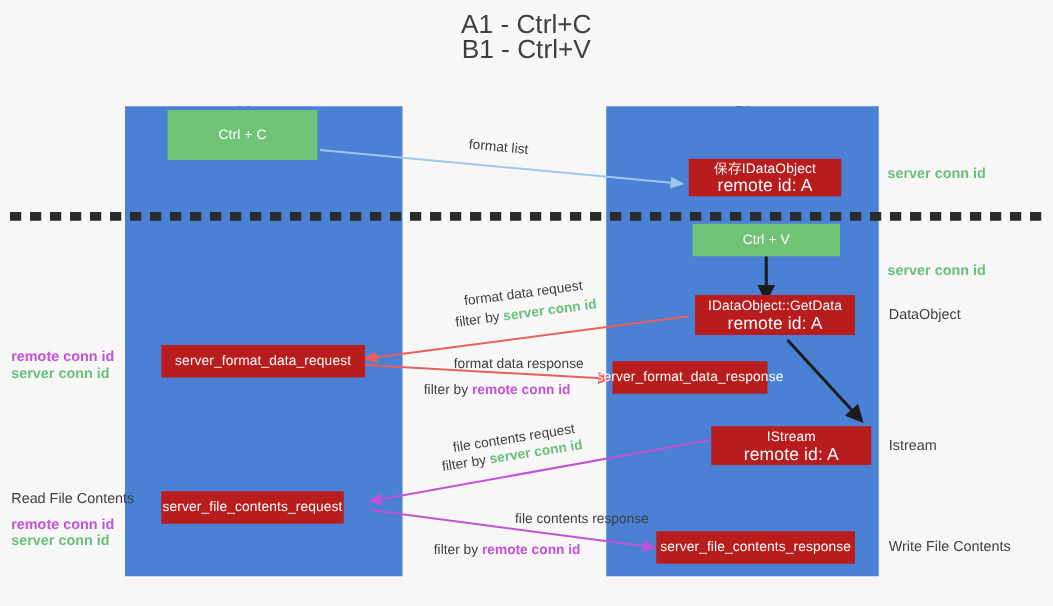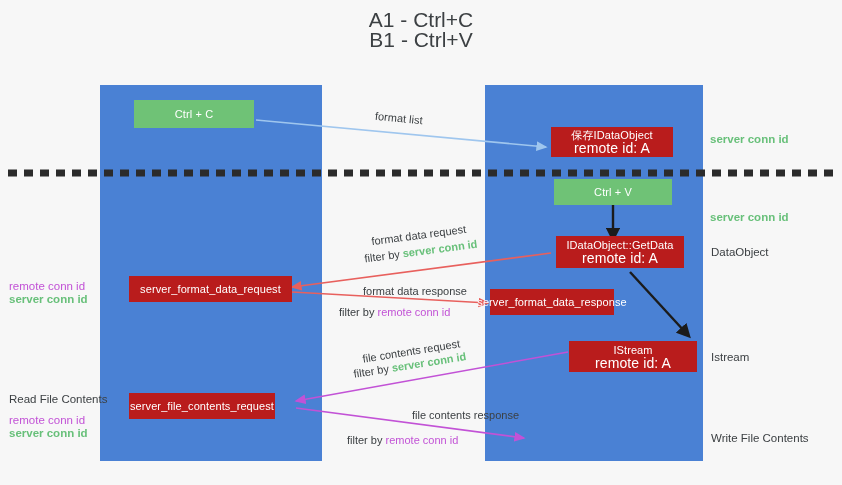--- a/index.html
+++ b/index.html
@@ -35,21 +35,21 @@
   }
   .box.orange{background:#b91c1c;}
   .box.green{background:#6fc276;}
   .box .l2{font-size:14px;}
 
   .side{
     position:absolute;font-size:11.5px;line-height:14px;white-space:pre;
   }
   .side.plain{color:#3c4043;}
   .green-txt{color:#68c07a;font-weight:bold;}
-  .purple-txt{color:#c252d6;font-weight:normal;}
+  .purple-txt{color:#c252d6;font-weight:bold;}
 
   .edge-label{
     position:absolute;font-size:11px;line-height:14px;color:#3c4043;
     white-space:nowrap;
   }
 
   svg.overlay{position:absolute;left:0;top:0;width:842px;height:485px;pointer-events:none;}
 </style>
 </head>
 <body>
@@ -97,21 +97,21 @@
 
     <line x1="551" y1="253" x2="292" y2="287" stroke="#e8605d" stroke-width="1.6" marker-end="url(#ah-red)"></line>
 
     <line x1="292" y1="292" x2="488" y2="303" stroke="#e8605d" stroke-width="1.6" marker-end="url(#ah-red)"></line>
 
     <line x1="568" y1="352" x2="296" y2="401" stroke="#c252d6" stroke-width="1.6" marker-end="url(#ah-mag)"></line>
 
     <line x1="296" y1="408" x2="524" y2="438" stroke="#c252d6" stroke-width="1.6" marker-end="url(#ah-mag)"></line>
   </svg>
 
-  <div class="box green" style="left:134px;top:100px;width:120px;height:28px;align-items:center;">
+  <div class="box green" style="left:134px;top:88px;width:120px;height:40px;align-items:center;">
     <div>Ctrl + C</div>
   </div>
 
   <div class="box orange" style="left:129px;top:276px;width:163px;height:26px;">
     <div>server_format_data_request</div>
   </div>
 
   <div class="box orange" style="left:129px;top:393px;width:146px;height:26px;">
     <div>server_file_contents_request</div>
   </div>
@@ -132,20 +132,23 @@
 
   <div class="box orange" style="left:490px;top:289px;width:124px;height:26px;">
     <div>server_format_data_response</div>
   </div>
 
   <div class="box orange" style="left:569px;top:341px;width:128px;height:31px;">
     <div>IStream</div>
     <div class="l2">remote id: A</div>
   </div>
 
+  <div class="box orange" style="left:525px;top:425px;width:159px;height:26px;">
+    <div>server_file_contents_response</div>
+  </div>
 
   <div class="edge-label" style="left:375px;top:111px;transform:rotate(5.5deg);">format list</div>
 
   <div class="edge-label" style="left:371px;top:228px;transform:rotate(-7.5deg);">format data request</div>
   <div class="edge-label" style="left:364px;top:244px;transform:rotate(-7.5deg);">
     <span>filter by</span>
     <span class="green-txt">server conn id</span>
   </div>
 
   <div class="edge-label" style="left:363px;top:284px;">format data response</div>

